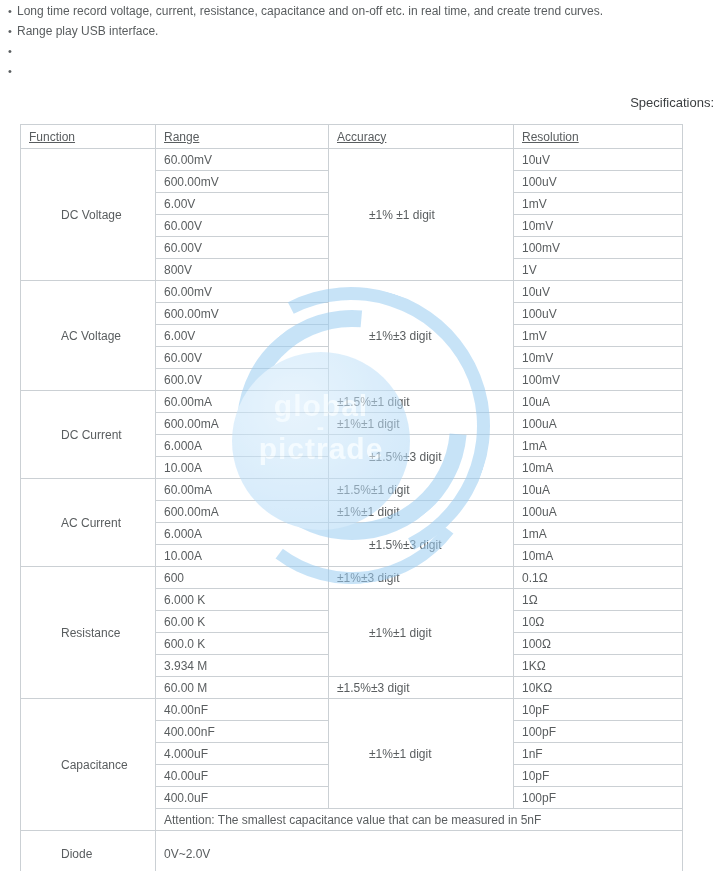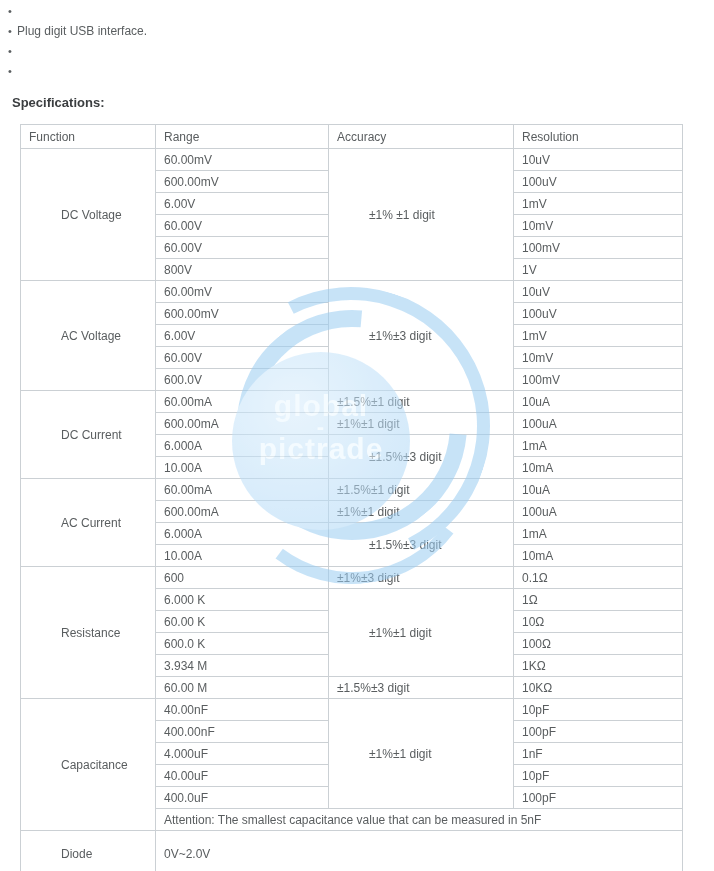--- a/index.html
+++ b/index.html
@@ -29,41 +29,42 @@
     font-size:12px;line-height:13px;
     margin:0 0 7px 0;
   }
   ul.features .dot{
     flex:0 0 14px;width:14px;text-align:center;
     font-size:11px;line-height:13px;margin-left:3px;
   }
 
   
   .specs-heading{
-    font-size:13px;font-weight:bold;color:var(--heading_text);
+    font-size:13px;font-weight:normal;color:var(--heading_text);
     margin:17px 0 0 12px;
+    text-align:right;
   }
 
   
   table.spec{
     margin:14px 0 0 20px;
     width:662px;
     border-collapse:collapse;
     table-layout:fixed;
     border:1px solid var(--table_border_outer);
   }
   table.spec th, table.spec td{
     border:1px solid var(--table_border);
     font-size:12px;font-weight:normal;text-align:left;
     color:var(--text);
     padding:2px 8px;
     height:17px;
     overflow:hidden;white-space:nowrap;
   }
-  table.spec th{height:19px;}
+  table.spec th{height:19px;text-decoration:underline;}
   table.spec tr.diode-row td{height:28px;}
   table.spec td.top-align{vertical-align:top;padding-top:16px;}
   table.spec td.mid{vertical-align:middle;padding-left:40px;}
 
   
   .watermark{
     position:absolute;left:0;top:0;width:714px;height:655px;
     pointer-events:none;z-index:10;opacity:.55;
   }
   .wm-arc-outer{
@@ -101,24 +102,25 @@
   .wm-text .l1{font-size:30px;line-height:32px;}
   .wm-text .dash{font-size:22px;line-height:10px;}
   .wm-text .l2{font-size:30px;line-height:34px;}
 </style>
 </head>
 <body>
 
 <ul class="features">
   <li>
       <span class="dot">•</span>
+      <span>Long time record voltage, current, resistance, capacitance and on-off etc. in real time, and create trend curves.</span>
     </li>
   <li>
       <span class="dot">•</span>
-      <span>Plug digit USB interface.</span>
+      <span>Range play USB interface.</span>
     </li>
   <li>
       <span class="dot">•</span>
     </li>
   <li>
       <span class="dot">•</span>
     </li>
 </ul>
 
 <div class="specs-heading">Specifications:</div>

